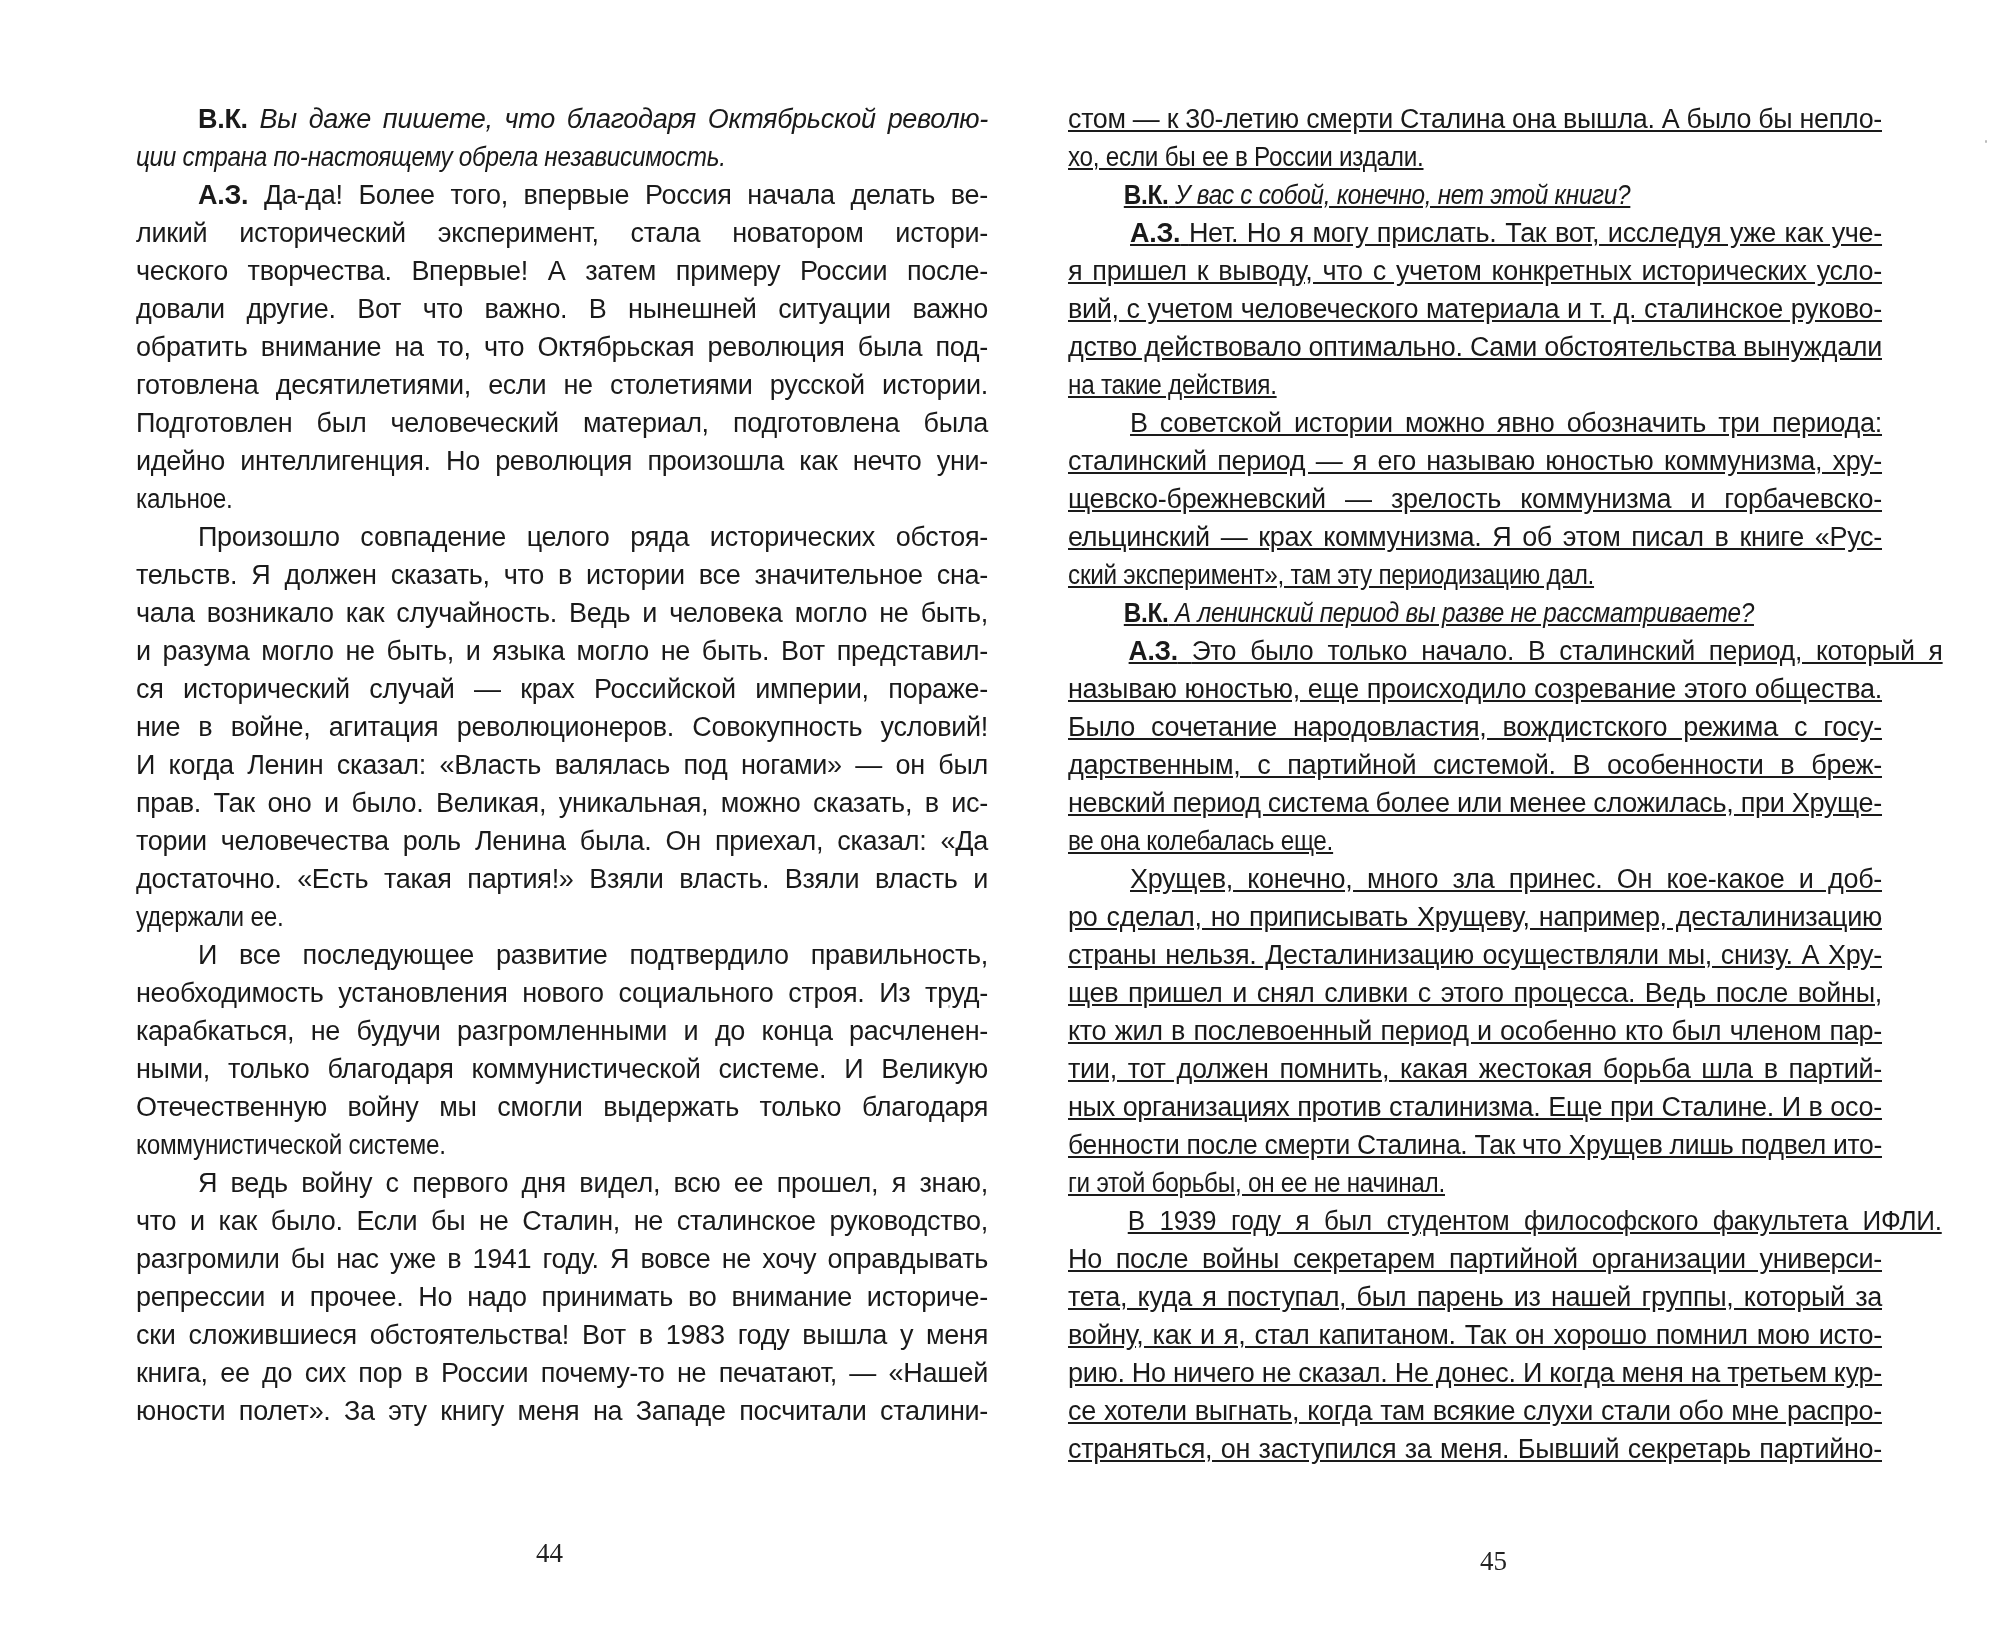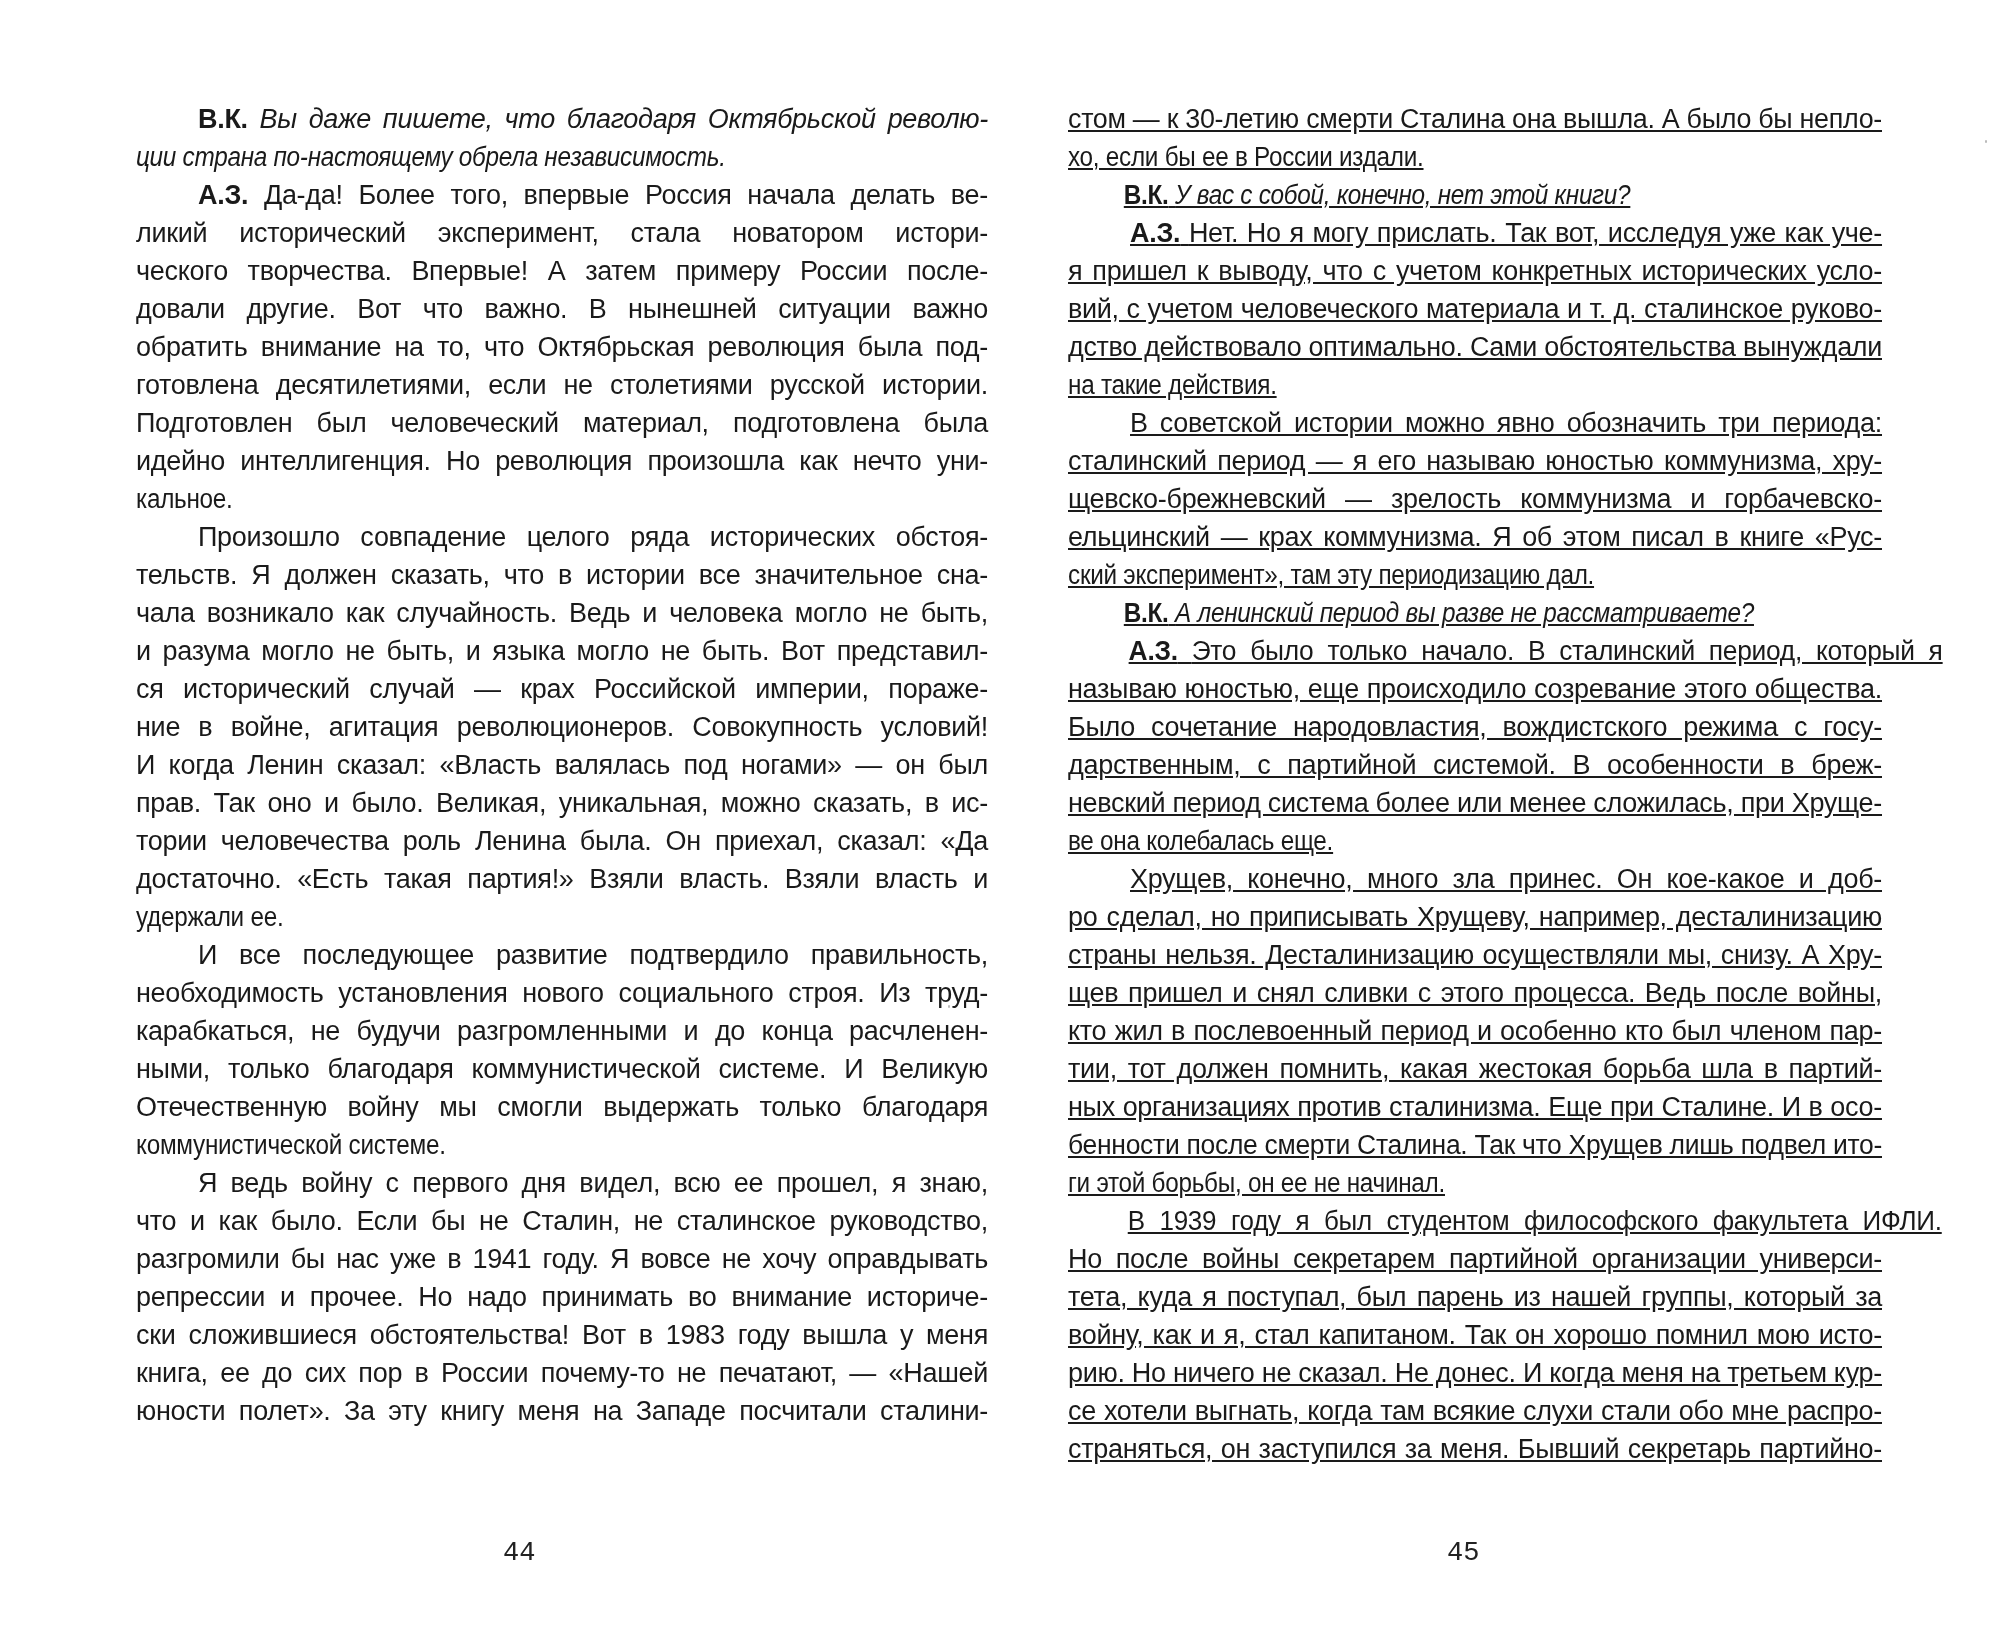--- a/index.html
+++ b/index.html
@@ -28,29 +28,29 @@
     letter-spacing: -0.3px;
     transform-origin: left center;
   }
   .line.last { text-align-last: left; }
   .line.indent { padding-left: 62px; }
   .speaker { font-weight: bold; }
   .q { font-style: italic; }
   .page-number {
     position: absolute;
     top: 1536px;
-    font-family: Liberation Mono, monospace;
+    font-family: Liberation Serif, serif;
     font-size: 27px;
     line-height: 34px;
     color: #222;
     width: 60px;
-    text-align: left;
+    text-align: right;
   }
   #page-number-left { left: 503px; }
-  #page-number-right { left: 1447px; }
+  #page-number-right { left: 1447px; margin-top: 8px; }
   .speck { position: absolute; width: 2px; height: 3px; background: #bbb; border-radius: 1px; }
 </style>
 </head>
 <body>
 
 <div id="page-left" class="page">
     <div class="line indent"><span class="speaker">В.К.</span> <span class="q">Вы даже пишете, что благодаря Октябрьской револю-</span></div>
     <div class="line last" style="width: 946.667px; transform: scaleX(0.9);"><span class="q">ции страна по-настоящему обрела независимость.</span></div>
     <div class="line indent"><span class="speaker">А.З.</span> <span>Да-да! Более того, впервые Россия начала делать ве-</span></div>
     <div class="line"><span>ликий исторический эксперимент, стала новатором истори-</span></div>

